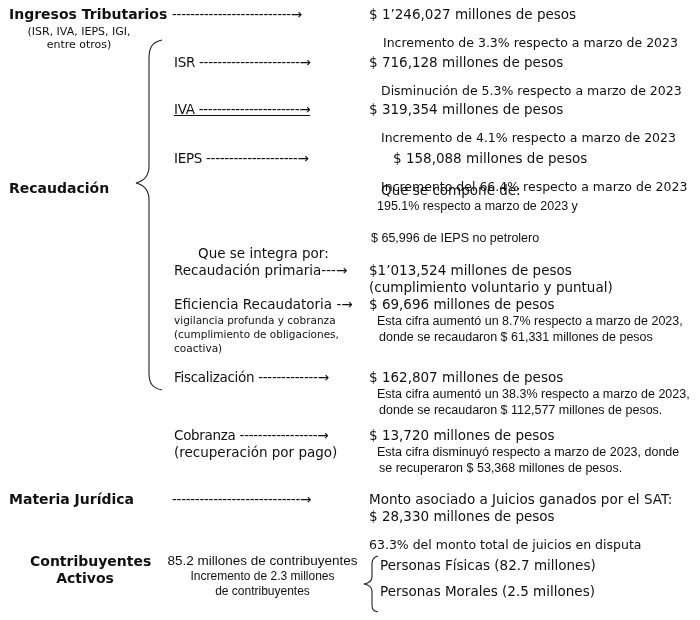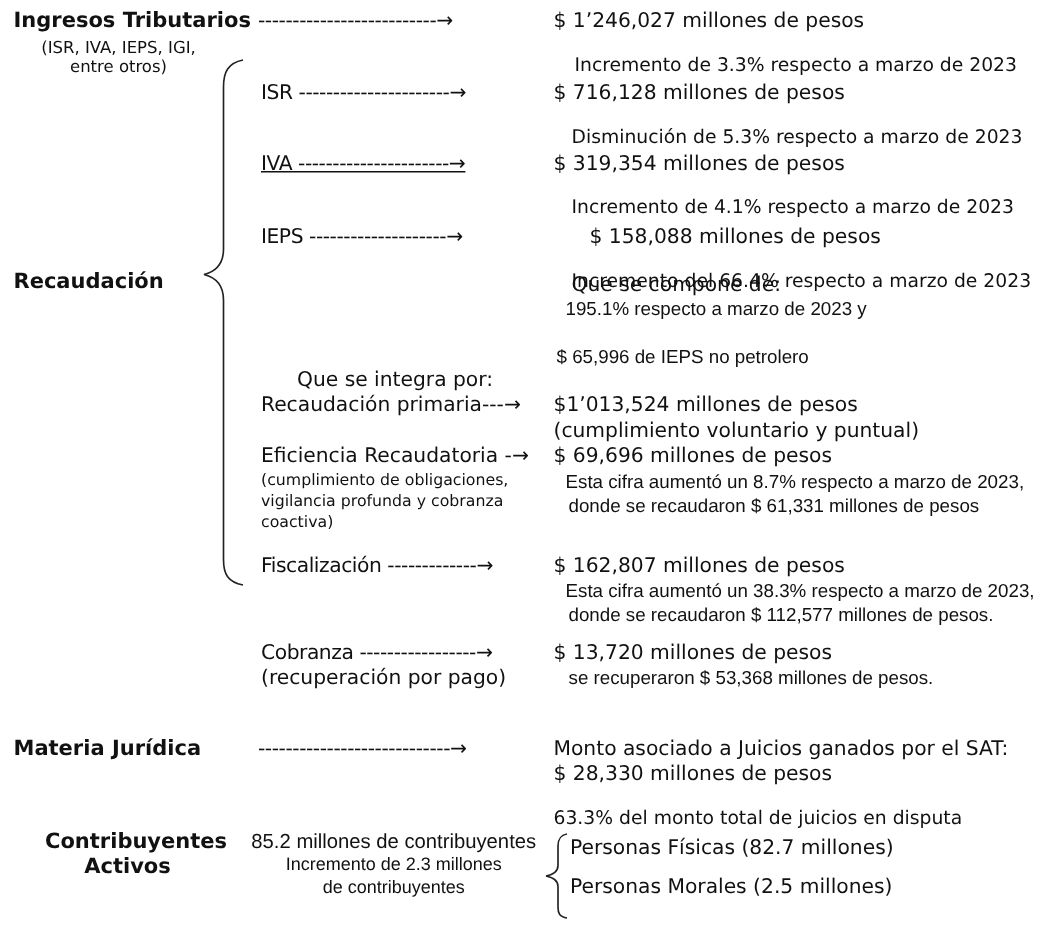--- a/index.html
+++ b/index.html
@@ -50,41 +50,42 @@
 </div>
 <div class="abs note12" style="left:371px;top:230px;">$ 65,996 de IEPS no petrolero</div>
 
 <div class="abs lbl" style="left:174px;top:245px;margin-left:24px;">Que se integra por:</div>
 <div class="abs lbl" style="left:174px;top:262px;">Recaudación primaria---→</div>
 <div class="abs val" style="left:369px;top:262px;">$1’013,524 millones de pesos</div>
 <div class="abs val" style="left:369px;top:279px;">(cumplimiento voluntario y puntual)</div>
 
 <div class="abs lbl" style="left:174px;top:296px;">Eficiencia Recaudatoria -→</div>
 <div class="abs small11" style="left:174px;top:313px;">
+  <div>vigilancia profunda y cobranza</div>
   <div>(cumplimiento de obligaciones,</div>
-  <div>vigilancia profunda y cobranza</div>
   <div>coactiva)</div>
 </div>
 <div class="abs val" style="left:369px;top:296px;">$ 69,696 millones de pesos</div>
 <div class="abs note12" style="left:377px;top:313px;">
   <div>Esta cifra aumentó un 8.7% respecto a marzo de 2023,</div>
   <div style="padding-left:2px;">donde se recaudaron $ 61,331 millones de pesos</div>
 </div>
 
 <div class="abs lbl" style="left:174px;top:369px;letter-spacing:-0.3px;">Fiscalización -------------→</div>
 <div class="abs val" style="left:369px;top:369px;">$ 162,807 millones de pesos</div>
 <div class="abs note12" style="left:377px;top:386px;">
   <div>Esta cifra aumentó un 38.3% respecto a marzo de 2023,</div>
   <div style="padding-left:2px;">donde se recaudaron $ 112,577 millones de pesos.</div>
 </div>
 
 <div class="abs lbl" style="left:174px;top:427px;letter-spacing:-0.3px;">Cobranza -----------------→</div>
 <div class="abs lbl" style="left:174px;top:444px;">(recuperación por pago)</div>
 <div class="abs val" style="left:369px;top:427px;">$ 13,720 millones de pesos</div>
 <div class="abs note12" style="left:377px;top:444px;">
+  <div>Esta cifra disminuyó respecto a marzo de 2023, donde</div>
   <div style="padding-left:2px;">se recuperaron $ 53,368 millones de pesos.</div>
 </div>
 
 <div class="abs h-bold" style="left:9px;top:491px;">Materia Jurídica</div>
 <div class="abs lbl" style="left:172px;top:491px;letter-spacing:-0.3px;">----------------------------→</div>
 <div class="abs val" style="left:369px;top:491px;">Monto asociado a Juicios ganados por el SAT:</div>
 <div class="abs val" style="left:369px;top:508px;">$ 28,330 millones de pesos</div>
 <div class="abs note13" style="left:369px;top:525px;">63.3% del monto total de juicios en disputa</div>
 
 <div class="abs h-bold" style="left:30px;top:553px;width:110px;text-align:center;line-height:17px;">

